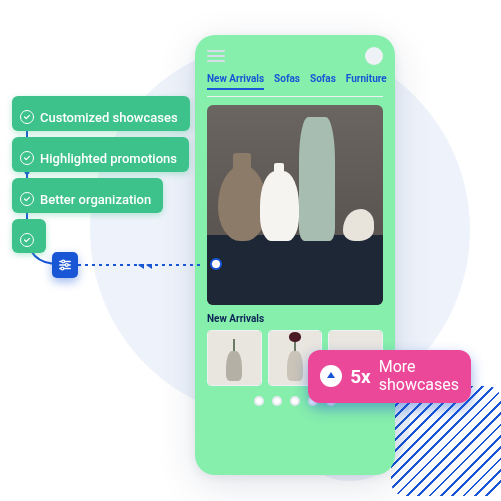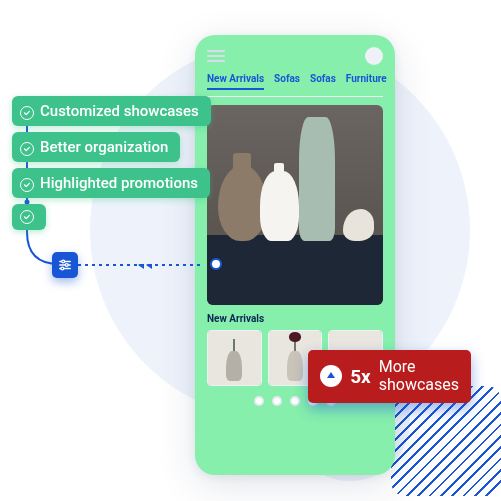--- a/index.html
+++ b/index.html
@@ -103,25 +103,25 @@
   }
   .feature-list {
     position: absolute;
     top: 96px; left: 12px;
     display: flex; flex-direction: column; gap: 6px;
     z-index: 5;
   }
   .feature-pill {
     background: #3cc28a;
     color: #fff;
-    font-size: 15px;
+    font-size: 13px;
     font-weight: 500;
     border-radius: 6px;
-    padding: 6px 12px 6px 8px;
-    display: inline-flex; align-items: flex-end; gap: 6px;
+    padding: 14px 12px 6px 8px;
+    display: inline-flex; align-items: flex-start; gap: 6px;
     box-shadow: 0 2px 6px rgba(60,194,138,0.35);
     width: fit-content;
   }
   .check-ic {
     width: 14px; height: 14px;
     border: 1.5px solid #fff;
     border-radius: 50%;
     display: flex; align-items: center; justify-content: center;
   }
   .check-ic svg { width: 8px; height: 8px; }
@@ -151,23 +151,23 @@
     top: 258px; left: 210px;
     width: 12px; height: 12px;
     border: 2px solid #1956d6;
     border-radius: 50%;
     background: #fff;
     z-index: 6;
   }
   .stat-badge {
     position: absolute;
     top: 350px; right: 30px;
-    background: #b91c1c;
+    background: #ec4899;
     color: #fff;
-    border-radius: 5px;
+    border-radius: 12px;
     padding: 8px 12px;
     display: flex; align-items: center; gap: 8px;
     z-index: 7;
     box-shadow: 0 6px 14px rgba(25,86,214,0.45);
   }
   .stat-ic {
     width: 22px; height: 22px;
     background: #fff;
     border-radius: 50%;
     display: flex; align-items: center; justify-content: center;
@@ -216,29 +216,29 @@
         </svg>
     </span>
     <span>Customized showcases</span>
   </div>
   <div class="feature-pill">
     <span class="check-ic">
       <svg viewBox="0 0 10 10">
           <path d="M2 5 L4 7 L8 3" stroke="#fff" stroke-width="1.6" fill="none" stroke-linecap="round" stroke-linejoin="round"></path>
         </svg>
     </span>
-    <span>Better organization</span>
+    <span>Highlighted promotions</span>
   </div>
   <div class="feature-pill">
     <span class="check-ic">
       <svg viewBox="0 0 10 10">
           <path d="M2 5 L4 7 L8 3" stroke="#fff" stroke-width="1.6" fill="none" stroke-linecap="round" stroke-linejoin="round"></path>
         </svg>
     </span>
-    <span>Highlighted promotions</span>
+    <span>Better organization</span>
   </div>
   <div class="feature-pill">
     <span class="check-ic">
       <svg viewBox="0 0 10 10">
           <path d="M2 5 L4 7 L8 3" stroke="#fff" stroke-width="1.6" fill="none" stroke-linecap="round" stroke-linejoin="round"></path>
         </svg>
     </span>
   </div>
 </div>
 

